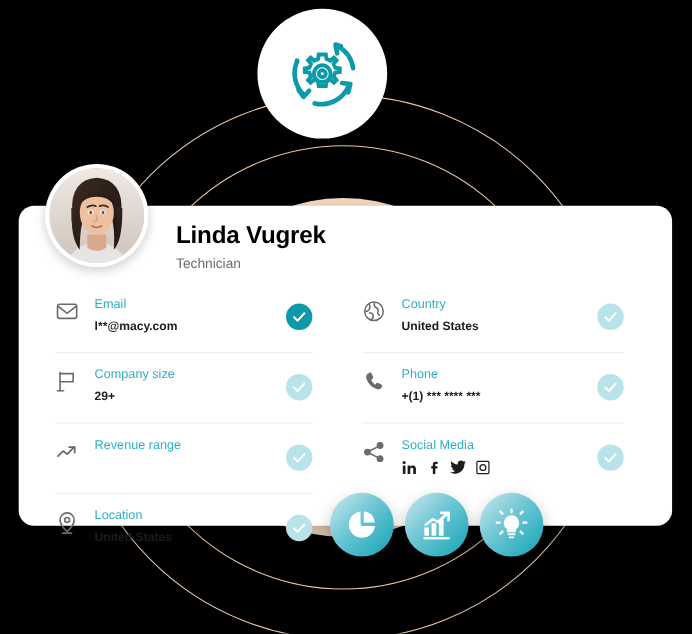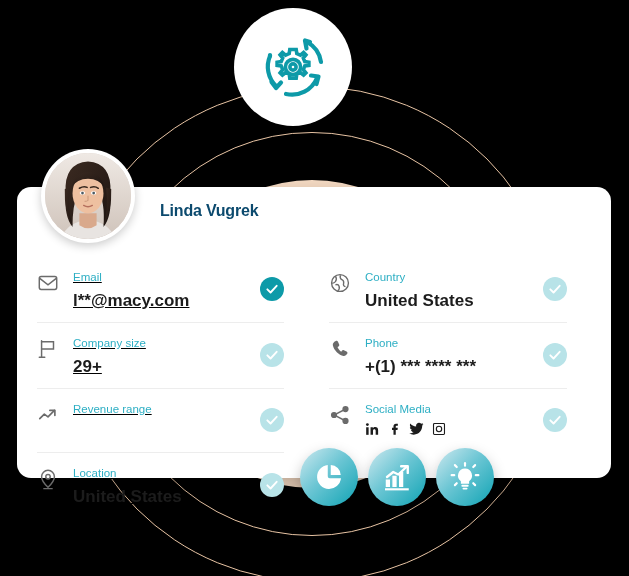--- a/index.html
+++ b/index.html
@@ -103,44 +103,44 @@
   }
   .avatar-photo svg { display:block; width:100%; height:100%; }
 
   
   .identity {
     position: absolute;
     left: 143px;
     top: 15px;
   }
   .person-name {
-    font-size: 16px;
+    font-size: 22px;
     font-weight: bold;
-    color: #0c4a6e;
+    color: #000000;
     line-height: 1.1;
     letter-spacing: -0.2px;
   }
   .person-role {
     font-size: 12.5px;
     color: #6d6d6d;
     margin-top: 7px;
   }
 
   
   .columns {
     position: absolute;
     left: 0;
     top: 70px;
     width: 100%;
     display: flex;
   }
   .col {
     box-sizing: border-box;
   }
-  .col-left  { width: 297px; padding: 0 30px 0 20px; text-decoration: underline; }
+  .col-left  { width: 297px; padding: 0 30px 0 33px; }
   .col-right { width: 297px; padding: 0 44px 0 15px; }
 
   .field {
     position: relative;
     display: flex;
     align-items: flex-start;
     padding: 9px 0 10px 0;
     border-bottom: 1px solid #ededed;
     min-height: 44px;
   }
@@ -154,21 +154,21 @@
   }
   .field-icon svg { display:block; }
 
   .field-body { flex: 1 1 auto; padding-top: 1px; }
   .field-label {
     font-size: 11.5px;
     color: #2eafc4;
     line-height: 1.3;
   }
   .field-value {
-    font-size: 17px;
+    font-size: 11px;
     font-weight: bold;
     color: #1c1c1c;
     margin-top: 5px;
     line-height: 1.3;
     white-space: nowrap;
   }
 
   
   .social-row {
     display: flex;
@@ -285,20 +285,21 @@
         <circle cx="56.6" cy="46.6" r="1.6" fill="#4a5a63"></circle>
 
         <path d="M50 50 v5 q-2 1.5 -3.5 1" stroke="#cb9a7c" stroke-width="1.2" fill="none" stroke-linecap="round"></path>
         <path d="M45 61 q5 3 10 0" stroke="#b5705e" stroke-width="1.8" fill="none" stroke-linecap="round"></path>
       </svg>
     </div>
   </div>
 
   <div class="identity">
     <div class="person-name">Linda Vugrek</div>
+    <div class="person-role">Technician</div>
   </div>
 
   <div class="columns">
 
     <div class="col col-left">
 
       <div class="field">
         <span class="field-icon">
           <svg width="22" height="22" viewBox="0 0 24 24" fill="none" stroke="currentColor" stroke-width="1.6">
             <rect x="2.5" y="5" width="19" height="14" rx="2"></rect>

